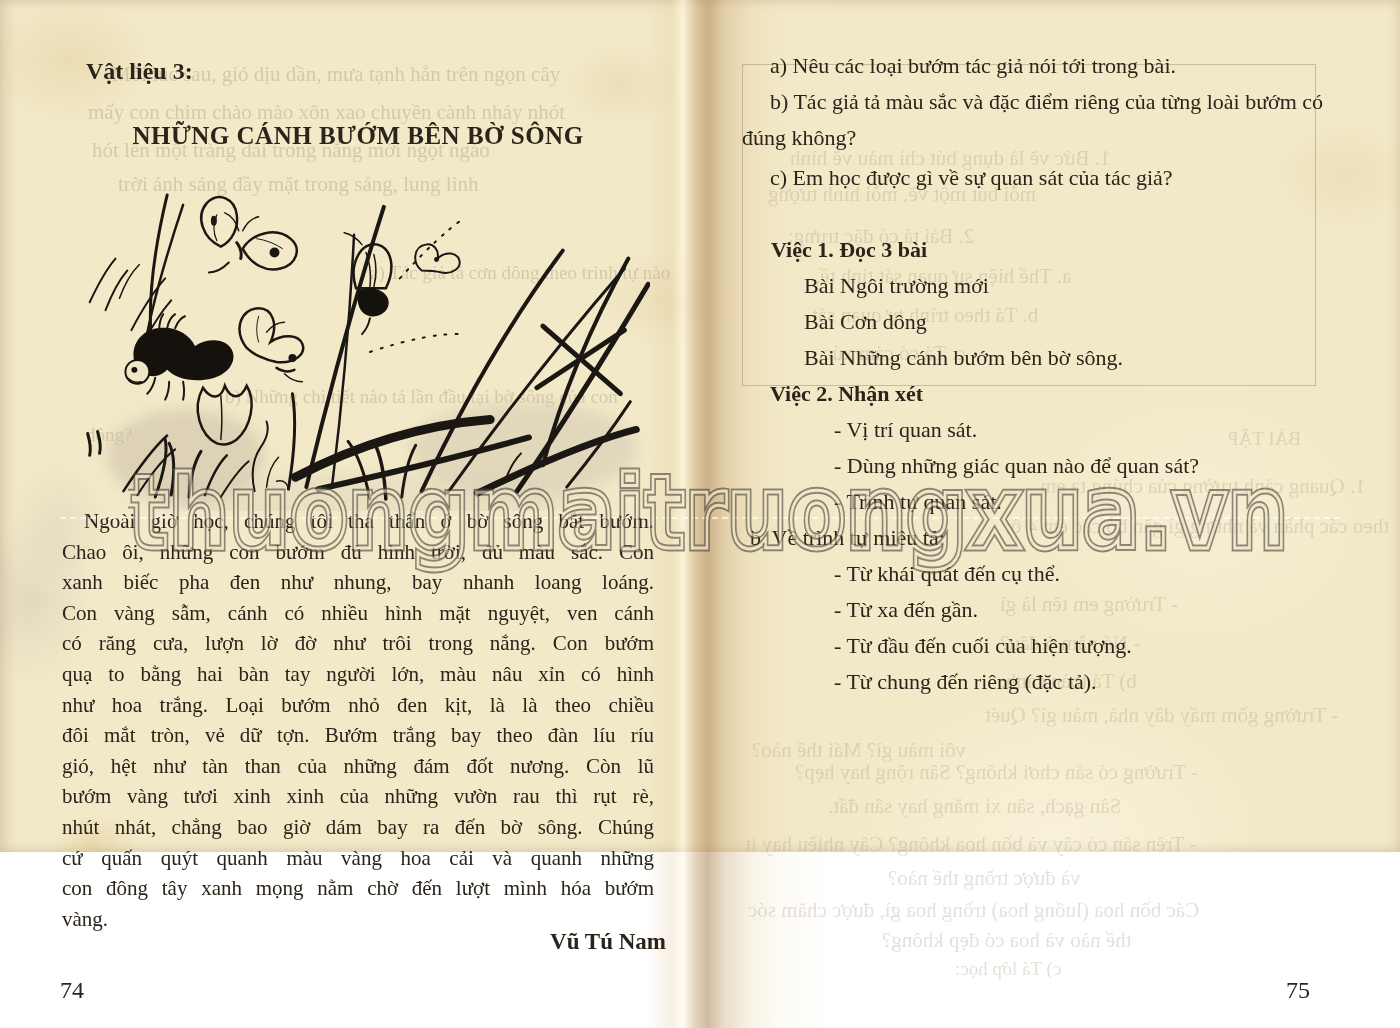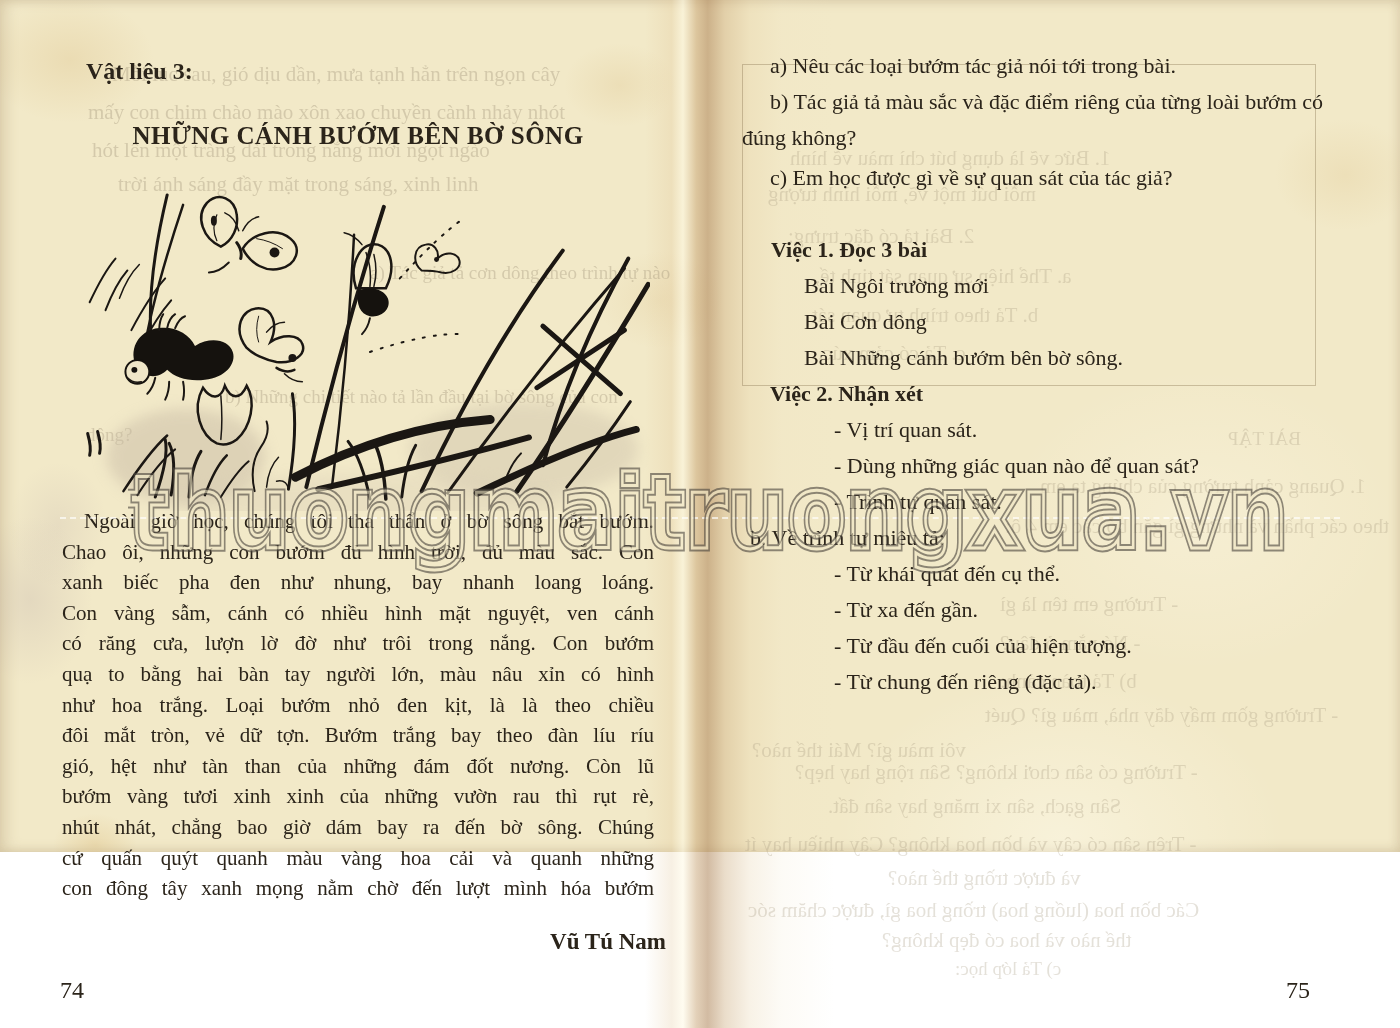--- a/index.html
+++ b/index.html
@@ -77,21 +77,21 @@
 
 <div class="book ink">
 
   <div class="gutter"></div>
 
   <div class="page page-left">
 
     <div class="bleed" style="left:112px;top:62px;">Mỗi lúc sau, gió dịu dần, mưa tạnh hẳn trên ngọn cây</div>
     <div class="bleed" style="left:88px;top:100px;">mấy con chim chào mào xôn xao chuyền cành nhảy nhót</div>
     <div class="bleed" style="left:92px;top:138px;">hót lên một tràng dài trong nắng mới ngọt ngào</div>
-    <div class="bleed" style="left:118px;top:172px;">trời ánh sáng đầy mặt trong sáng, xinh linh</div>
+    <div class="bleed" style="left:118px;top:172px;">trời ánh sáng đầy mặt trong sáng, lung linh</div>
     <div class="bleed small" style="left:370px;top:262px;">a) Tác giả tả cơn dông theo trình tự nào</div>
     <div class="bleed small" style="left:225px;top:386px;">b) Những chi tiết nào tả lần đầu tại bờ sông của con</div>
     <div class="bleed small" style="left:86px;top:424px;">dông?</div>
 
     <div class="vl">Vật liệu 3:</div>
     <div class="title">NHỮNG CÁNH BƯỚM BÊN BỜ SÔNG</div>
 
     <svg class="illu" viewBox="0 0 580 330">
       <defs>
           <filter id="soft" x="-40%" y="-40%" width="180%" height="180%">
@@ -204,20 +204,21 @@
       <div class="pline">Con vàng sẫm, cánh có nhiều hình mặt nguyệt, ven cánh</div>
       <div class="pline">có răng cưa, lượn lờ đờ như trôi trong nắng. Con bướm</div>
       <div class="pline">quạ to bằng hai bàn tay người lớn, màu nâu xỉn có hình</div>
       <div class="pline">như hoa trắng. Loại bướm nhỏ đen kịt, là là theo chiều</div>
       <div class="pline">đôi mắt tròn, vẻ dữ tợn. Bướm trắng bay theo đàn líu ríu</div>
       <div class="pline">gió, hệt như tàn than của những đám đốt nương. Còn lũ</div>
       <div class="pline">bướm vàng tươi xinh xinh của những vườn rau thì rụt rè,</div>
       <div class="pline">nhút nhát, chẳng bao giờ dám bay ra đến bờ sông. Chúng</div>
       <div class="pline">cứ quấn quýt quanh màu vàng hoa cải và quanh những</div>
       <div class="pline">con đông tây xanh mọng nằm chờ đến lượt mình hóa bướm</div>
+      <div class="pline last">vàng.</div>
     </div>
 
     <div class="author">Vũ Tú Nam</div>
     <div class="pagenum pn-left">74</div>
   </div>
 
   <div class="page page-right">
 
     <div class="qbox"></div>
 

